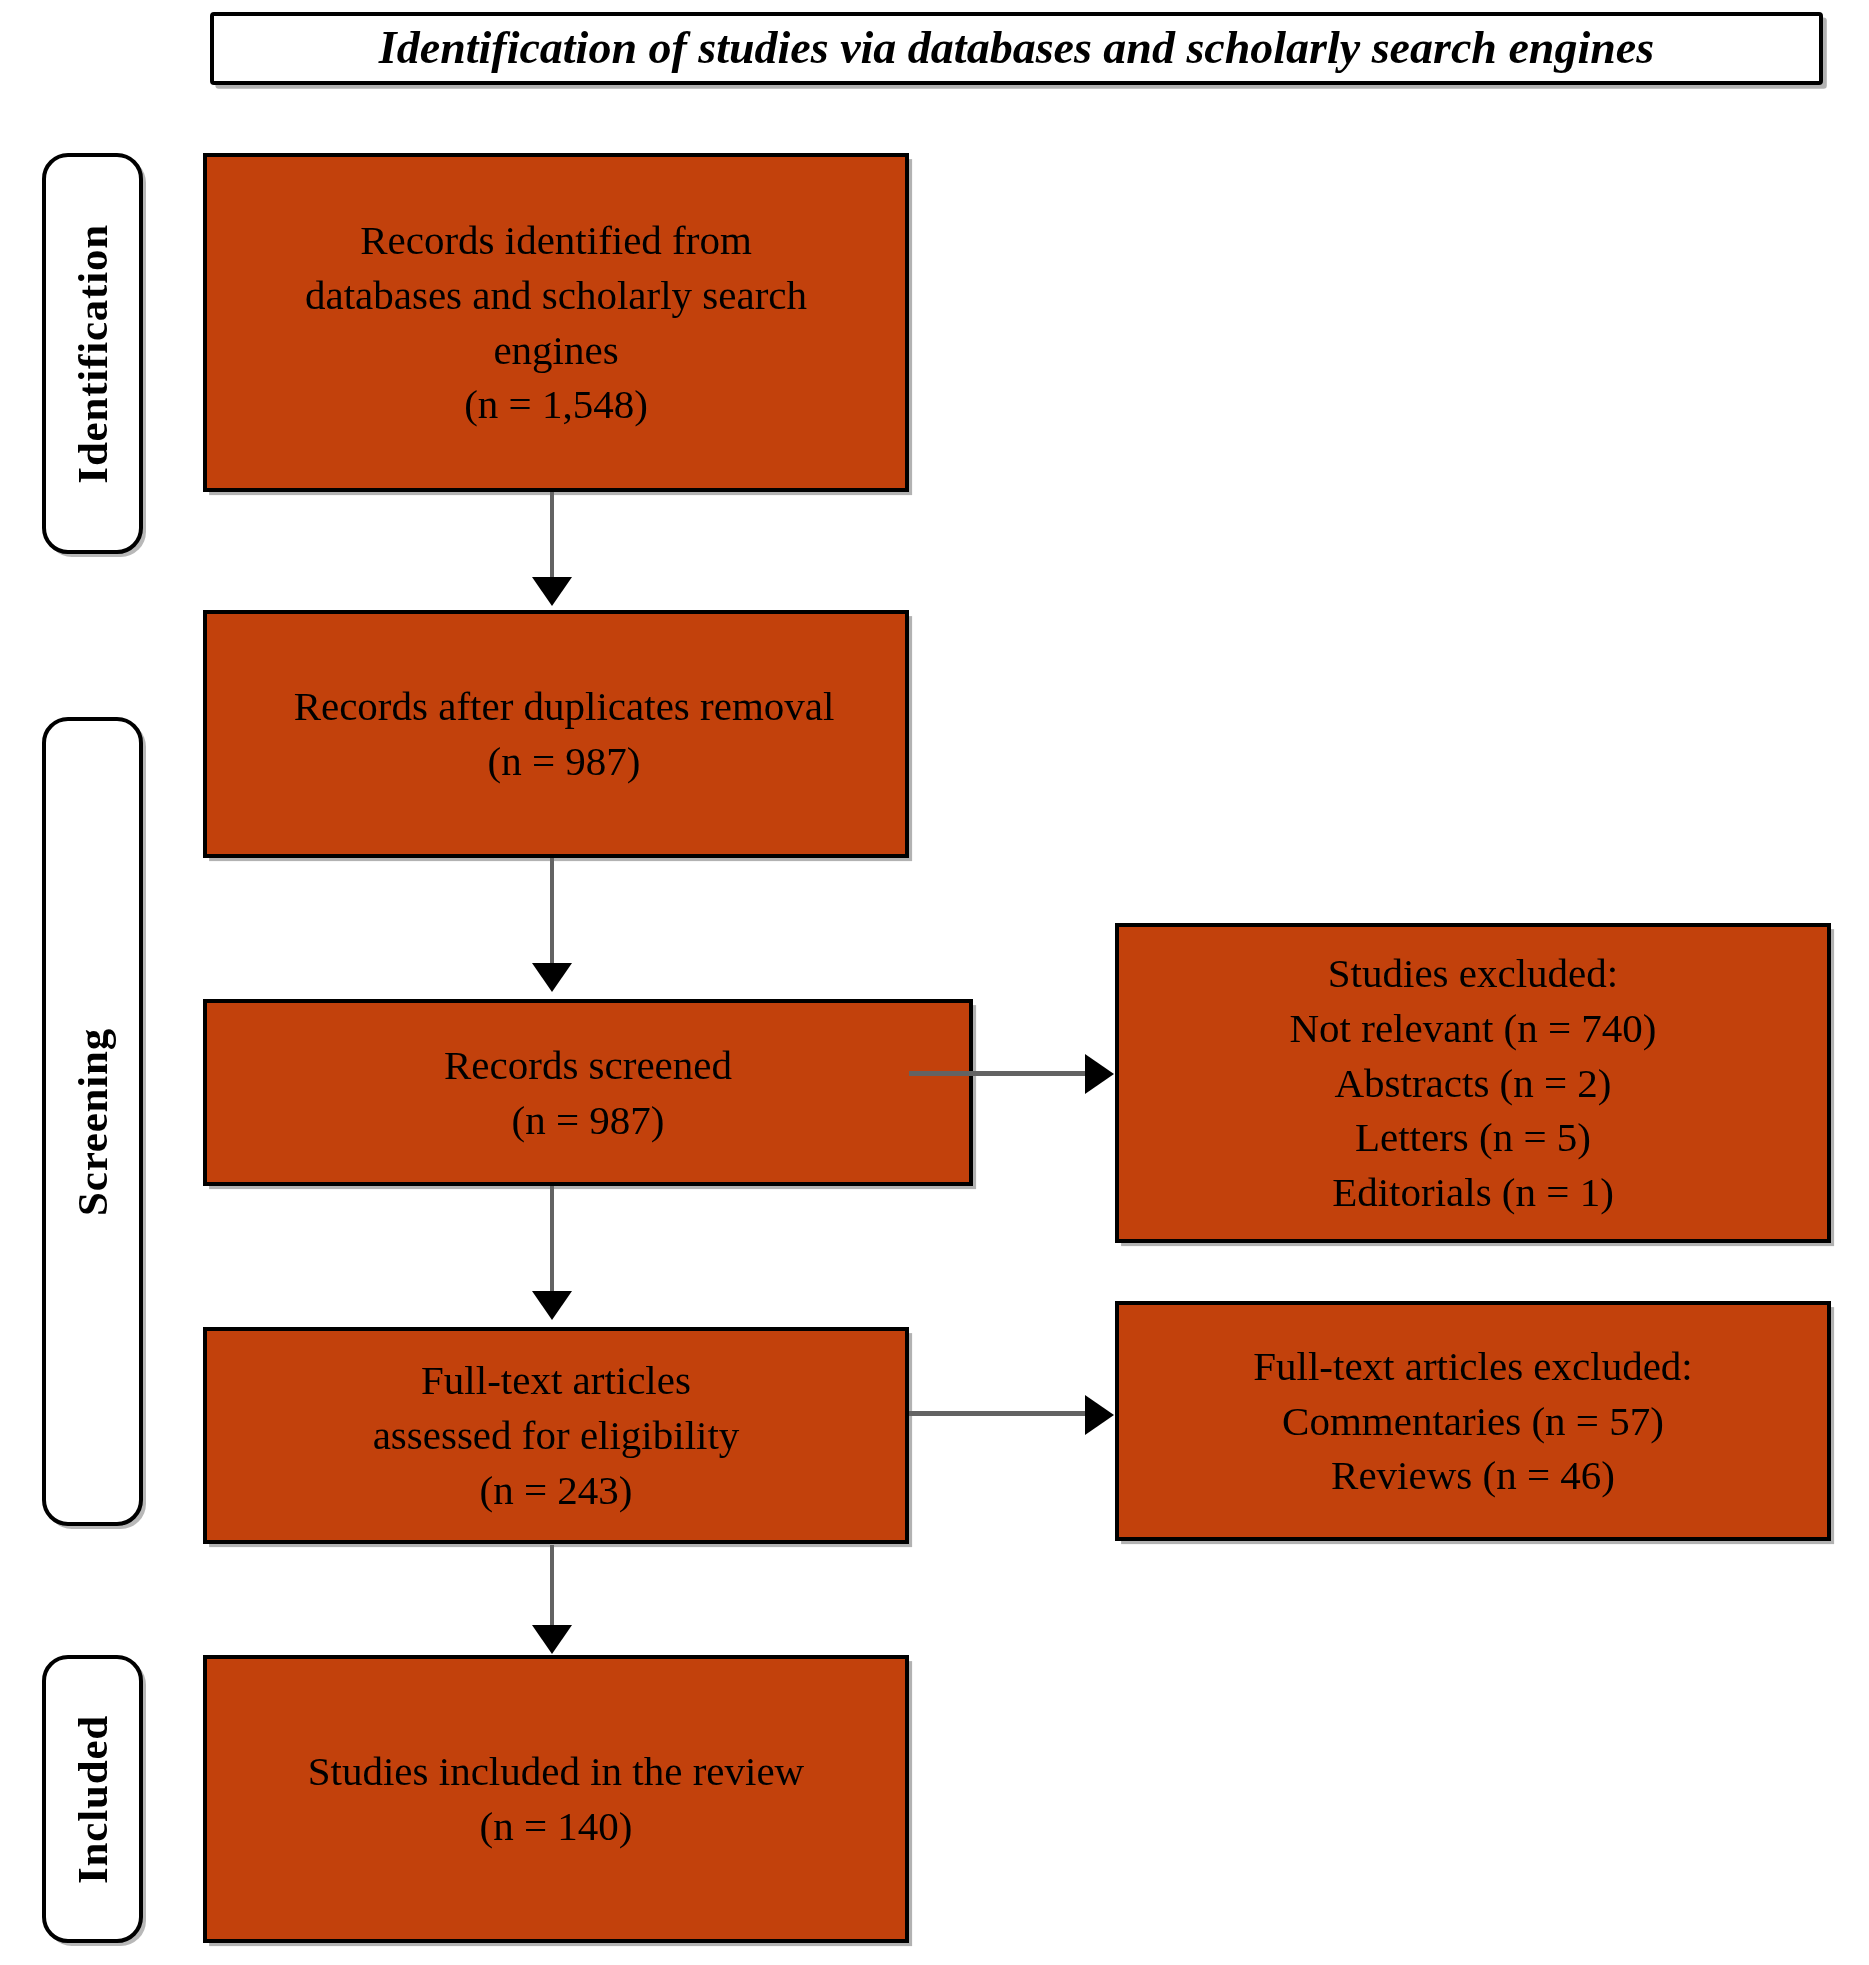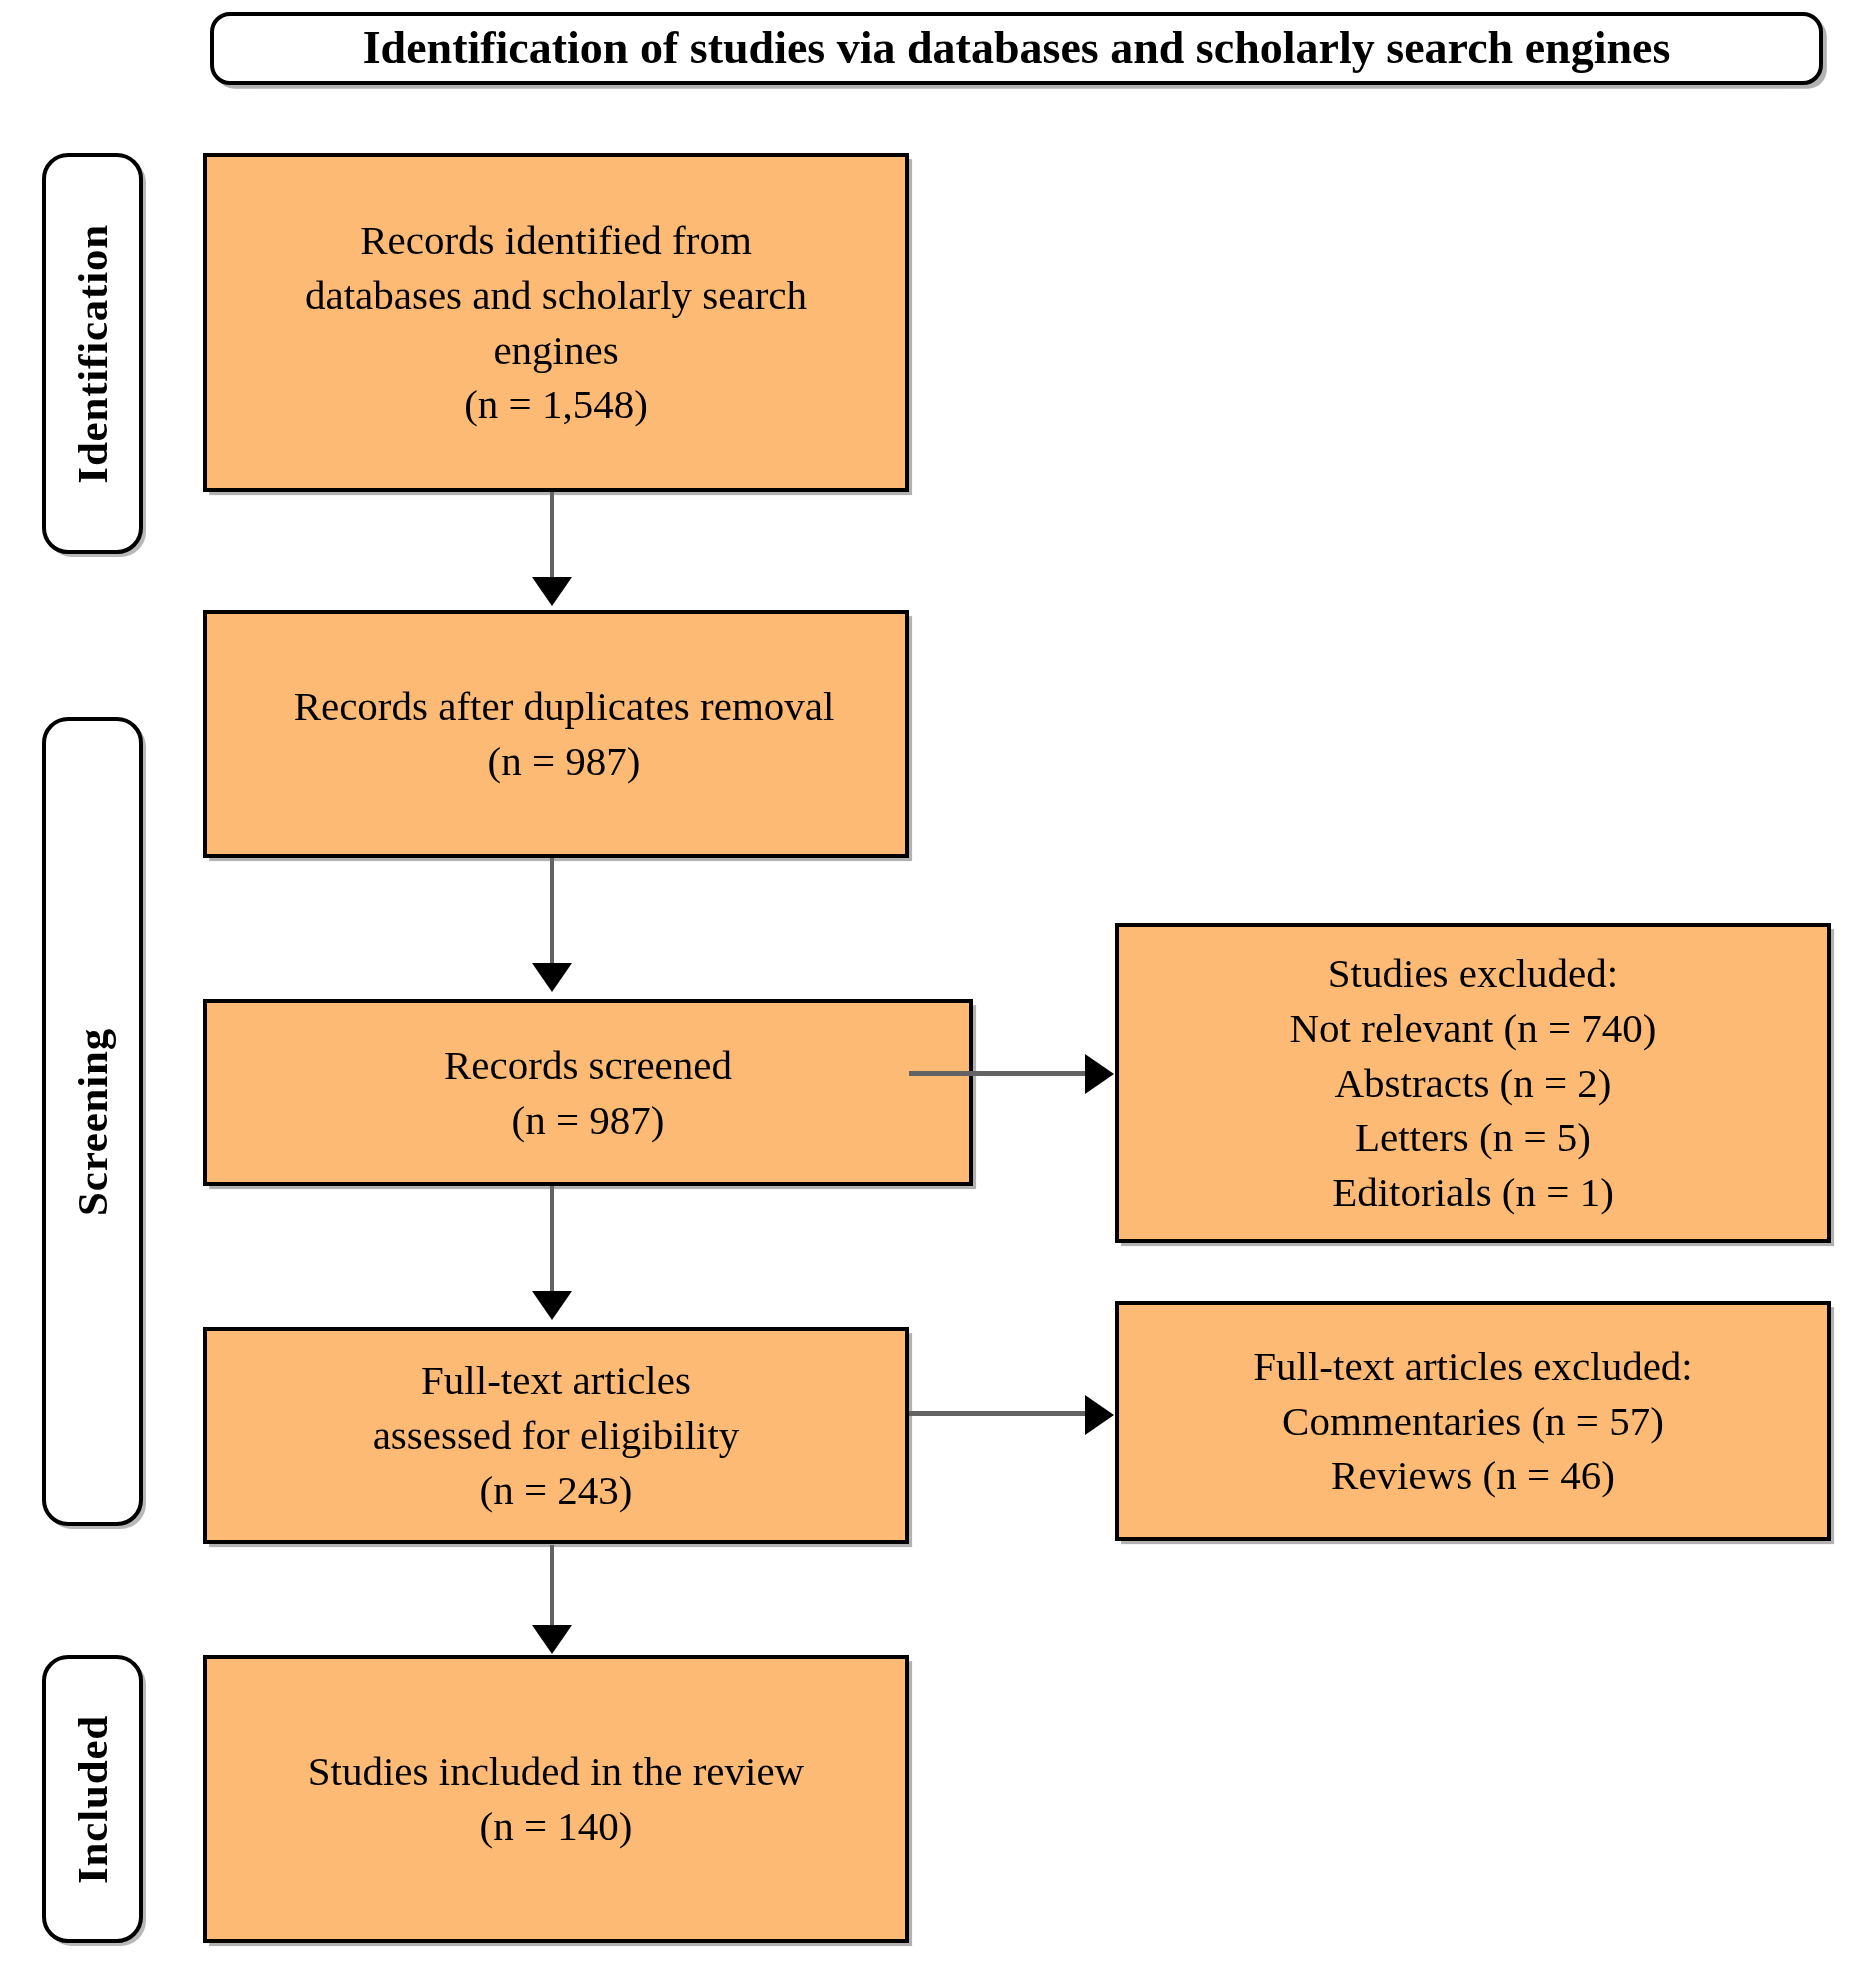--- a/index.html
+++ b/index.html
@@ -39,40 +39,41 @@
     letter-spacing: 0.8px;
     white-space: nowrap;
     line-height: 1;
   }
 
   
   .title-banner {
     position: absolute;
     box-sizing: border-box;
     border: 4.6px solid #000000;
-    border-radius: 20px;
+    border-radius: 4px;
     background: #ffffff;
     display: flex;
     align-items: center;
     justify-content: center;
     box-shadow: 4.6px 4.6px 0 -0.8px rgba(0,0,0,0.30);
+    font-style: italic;
   }
   .title-banner > span {
     font-weight: bold;
     font-size: 46px;
     white-space: nowrap;
     line-height: 1.1;
   }
 
   
   .node-box {
     position: absolute;
     box-sizing: border-box;
     border: 4.6px solid #000000;
-    background: #fdba74;
+    background: #c2410c;
     display: flex;
     align-items: center;
     justify-content: center;
     box-shadow: 4.6px 4.6px 0 -1.5px rgba(0,0,0,0.30);
   }
   .node-box .lines {
     text-align: center;
     font-size: 41px;
     line-height: 1.34;
     padding: 0 13.7px;

